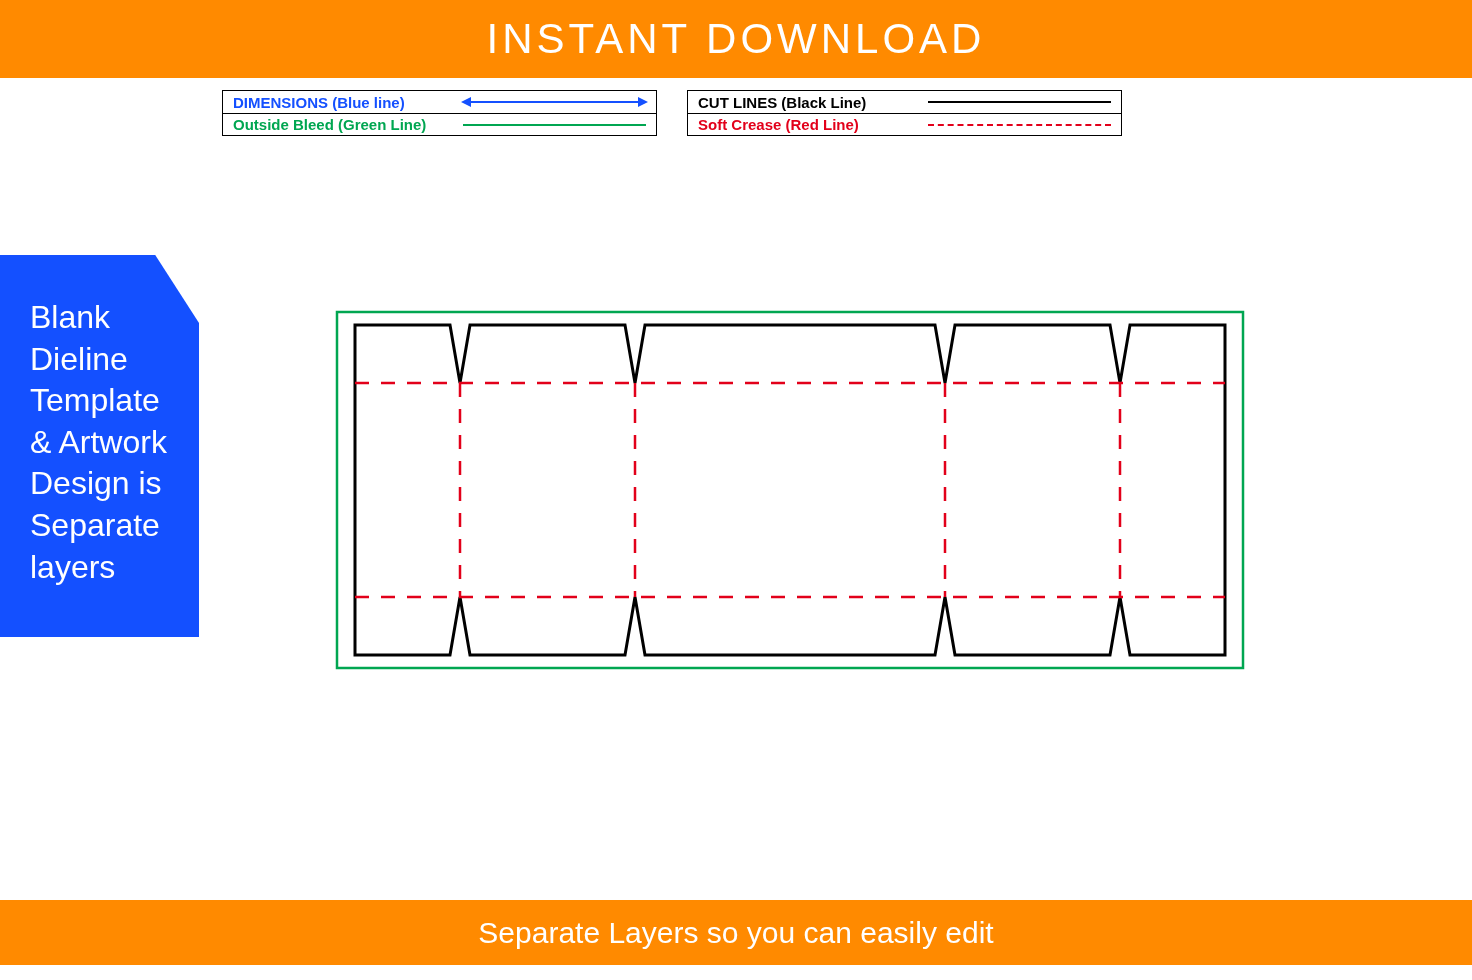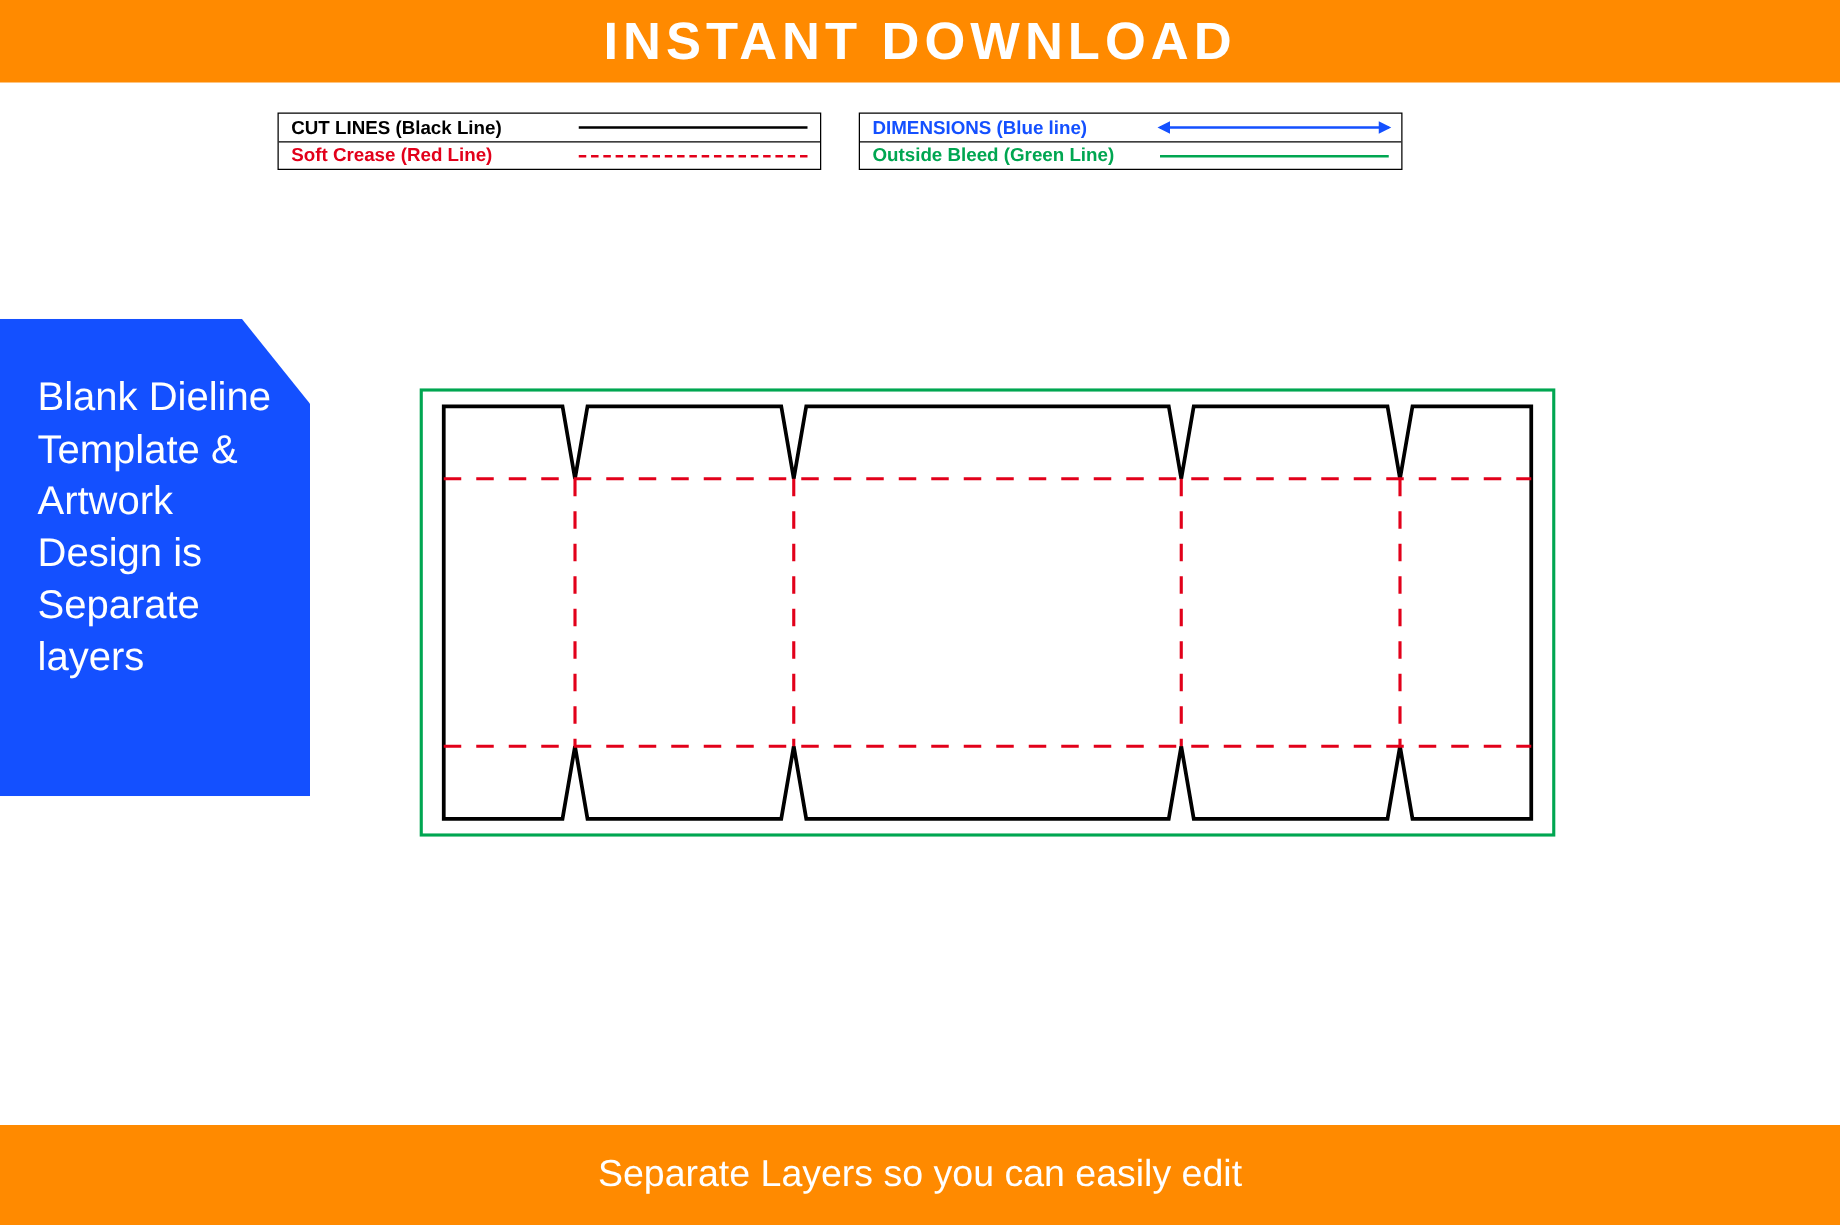--- a/index.html
+++ b/index.html
@@ -1,64 +1,64 @@
 <!DOCTYPE html>
 <html><head>
 <meta charset="utf-8">
 <style>
   * { margin: 0; padding: 0; box-sizing: border-box; }
   body { width: 1472px; height: 980px; background: #ffffff; font-family: Arial, Helvetica, sans-serif; position: relative; overflow: hidden; }
-  .top-banner { position: absolute; top: 0; left: 0; width: 1472px; height: 66px; background: #ff8a00; color: #ffffff; display: flex; align-items: center; justify-content: center; font-size: 42px; font-weight: 700; letter-spacing: 4px; }
-  .bottom-banner { position: absolute; top: 900px; left: 0; width: 1472px; height: 80px; background: #ff8a00; color: #ffffff; display: flex; flex-direction: column; align-items: center; justify-content: center; font-size: 30px; font-weight: 500; line-height: 1.2; }
+  .top-banner { position: absolute; top: 0; left: 0; width: 1472px; height: 78px; background: #ff8a00; color: #ffffff; display: flex; align-items: center; justify-content: center; font-size: 42px; font-weight: 400; letter-spacing: 4px; }
+  .bottom-banner { position: absolute; top: 900px; left: 0; width: 1472px; height: 65px; background: #ff8a00; color: #ffffff; display: flex; flex-direction: column; align-items: center; justify-content: center; font-size: 30px; font-weight: 500; line-height: 1.2; }
   .legend { position: absolute; top: 90px; left: 222px; width: 900px; display: flex; gap: 30px; }
   .legend-box { border: 1px solid #000; width: 435px; }
   .legend-row { display: flex; align-items: center; height: 22px; padding: 0 10px; font-size: 15px; font-weight: 600; }
   .legend-row + .legend-row { border-top: 1px solid #000; }
   .legend-label { flex: 0 0 230px; }
   .legend-sample { flex: 1; height: 2px; position: relative; }
   .sample-cut { background: #000; height: 2px; }
   .sample-crease { border-top: 2px dashed #e2001a; height: 0; }
   .sample-bleed { background: #00a651; height: 2px; }
   .sample-dim { height: 2px; background: #1450ff; position: relative; }
   .sample-dim::before, .sample-dim::after { content: ""; position: absolute; top: -4px; width: 0; height: 0; border-top: 5px solid transparent; border-bottom: 5px solid transparent; }
   .sample-dim::before { left: -2px; border-right: 10px solid #1450ff; }
   .sample-dim::after { right: -2px; border-left: 10px solid #1450ff; }
-  .side-panel { position: absolute; top: 255px; left: 0; width: 248px; height: 382px; background: #1450ff; color: #ffffff; padding: 42px 24px 0 30px; font-size: 32px; font-weight: 500; line-height: 1.3; clip-path: polygon(0 0, 78% 0, 100% 68px, 100% 100%, 0 100%); }
+  .side-panel { position: absolute; top: 255px; left: 0; width: 199px; height: 382px; background: #1450ff; color: #ffffff; padding: 42px 24px 0 30px; font-size: 32px; font-weight: 500; line-height: 1.3; clip-path: polygon(0 0, 78% 0, 100% 68px, 100% 100%, 0 100%); }
   .dieline-area { position: absolute; top: 310px; left: 335px; width: 910px; height: 360px; }
   svg { display: block; }
   .cut { stroke: #000000; stroke-width: 3; fill: none; }
   .crease { stroke: #e2001a; stroke-width: 2.5; stroke-dasharray: 14 12; fill: none; }
   .bleed { stroke: #00a651; stroke-width: 2.5; fill: none; }
 </style>
 </head>
 <body>
 
 <div class="top-banner">
   <span>INSTANT DOWNLOAD</span>
 </div>
 
 <div class="legend">
   <div class="legend-box">
     <div class="legend-row">
+      <span class="legend-label" style="color:#1450ff">DIMENSIONS (Blue line)</span>
+      <span class="legend-sample sample-dim"></span>
+    </div>
+    <div class="legend-row">
+      <span class="legend-label" style="color:#00a651">Outside Bleed (Green Line)</span>
+      <span class="legend-sample sample-bleed"></span>
+    </div>
+  </div>
+  <div class="legend-box">
+    <div class="legend-row">
       <span class="legend-label" style="color:#000">CUT LINES (Black Line)</span>
       <span class="legend-sample sample-cut"></span>
     </div>
     <div class="legend-row">
       <span class="legend-label" style="color:#e2001a">Soft Crease (Red Line)</span>
       <span class="legend-sample sample-crease"></span>
-    </div>
-  </div>
-  <div class="legend-box">
-    <div class="legend-row">
-      <span class="legend-label" style="color:#1450ff">DIMENSIONS (Blue line)</span>
-      <span class="legend-sample sample-dim"></span>
-    </div>
-    <div class="legend-row">
-      <span class="legend-label" style="color:#00a651">Outside Bleed (Green Line)</span>
-      <span class="legend-sample sample-bleed"></span>
     </div>
   </div>
 </div>
 
 <div class="side-panel">
   <span>Blank Dieline Template &amp; Artwork Design is Separate layers</span>
 </div>
 
 <div class="dieline-area">
   <svg width="910" height="360" viewBox="0 0 910 360">

